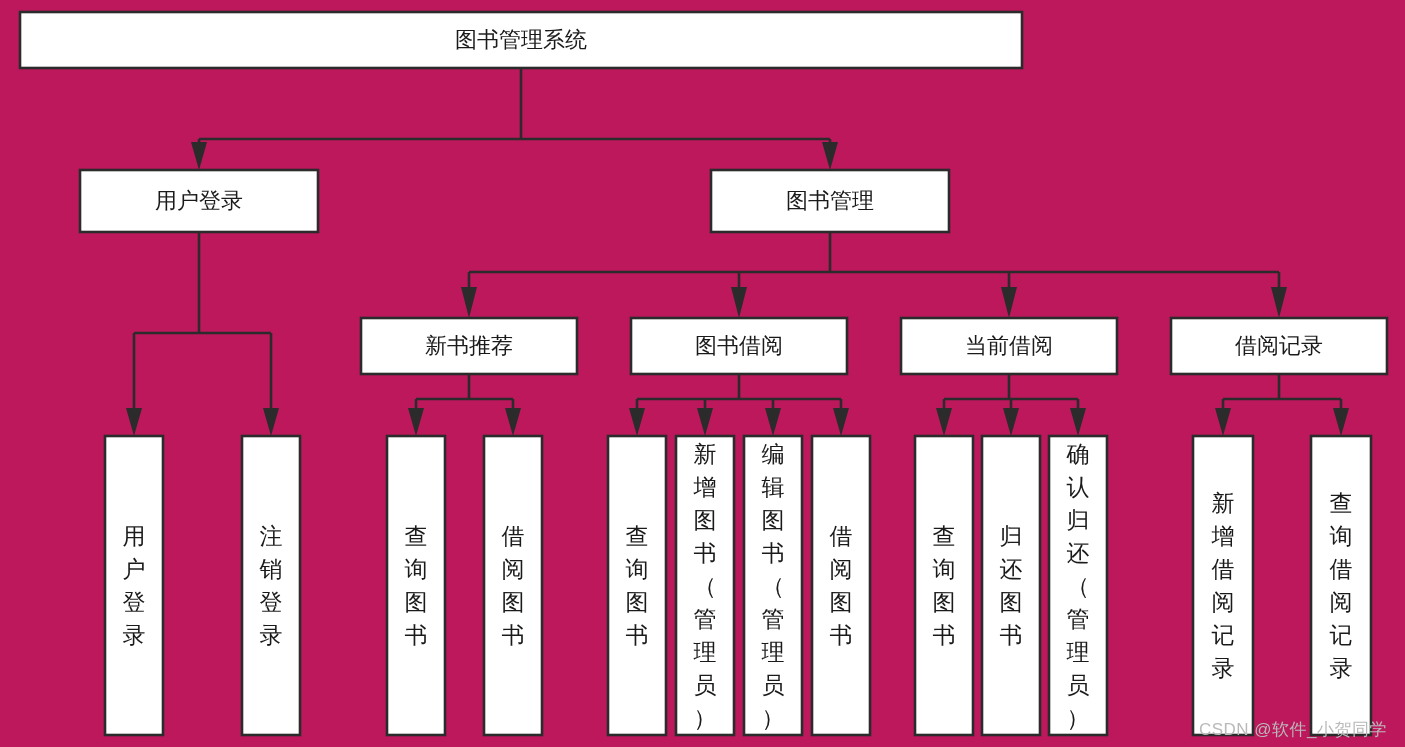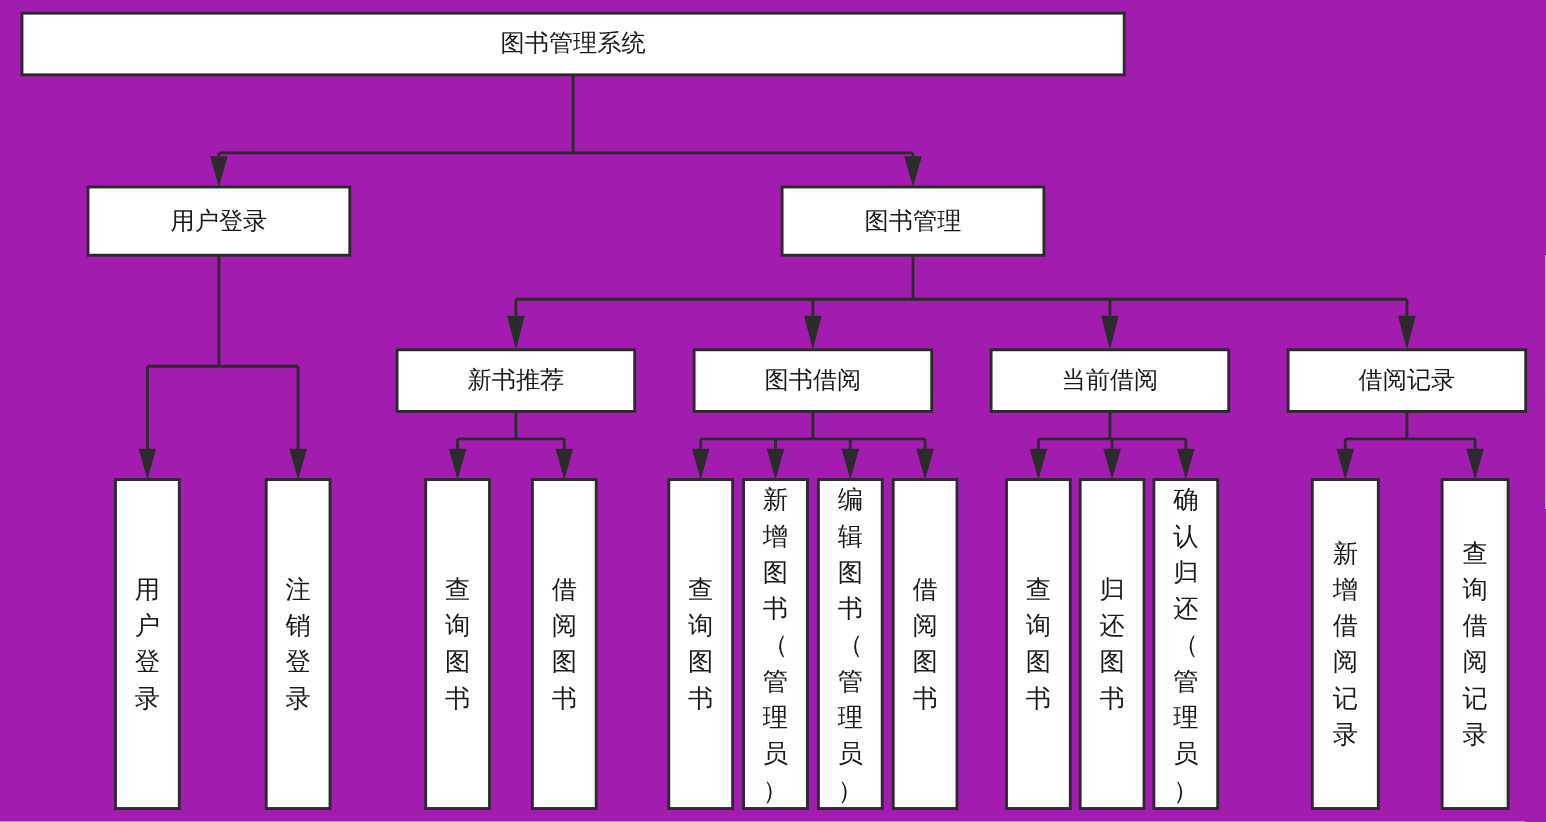--- a/index.html
+++ b/index.html
@@ -7,21 +7,21 @@
     padding: 0;
     background: #ffffff;
   }
   body {
     font-family: "Liberation Sans", "DejaVu Sans", sans-serif;
   }
   #diagram-root {
     position: relative;
     width: 1405px;
     height: 747px;
-    background: #a21caf;
+    background: #be185d;
     overflow: hidden;
   }
   svg.diagram-canvas {
     position: absolute;
     top: 0;
     left: 0;
     width: 1405px;
     height: 747px;
   }
   .node-box {
@@ -227,14 +227,15 @@
       <rect class="node-box" x="1193" y="436" width="60" height="299"></rect>
       <text class="node-label-v" x="1223"><tspan x="1223" y="510.5">新</tspan><tspan x="1223" y="543.5">增</tspan><tspan x="1223" y="576.5">借</tspan><tspan x="1223" y="609.5">阅</tspan><tspan x="1223" y="642.5">记</tspan><tspan x="1223" y="675.5">录</tspan></text>
     </g>
     <g>
       <rect class="node-box" x="1311" y="436" width="60" height="299"></rect>
       <text class="node-label-v" x="1341"><tspan x="1341" y="510.5">查</tspan><tspan x="1341" y="543.5">询</tspan><tspan x="1341" y="576.5">借</tspan><tspan x="1341" y="609.5">阅</tspan><tspan x="1341" y="642.5">记</tspan><tspan x="1341" y="675.5">录</tspan></text>
     </g>
 
   </svg>
 
+  <div class="watermark-text">CSDN @软件_小贺同学</div>
 
 </div>
 
 </body></html>

